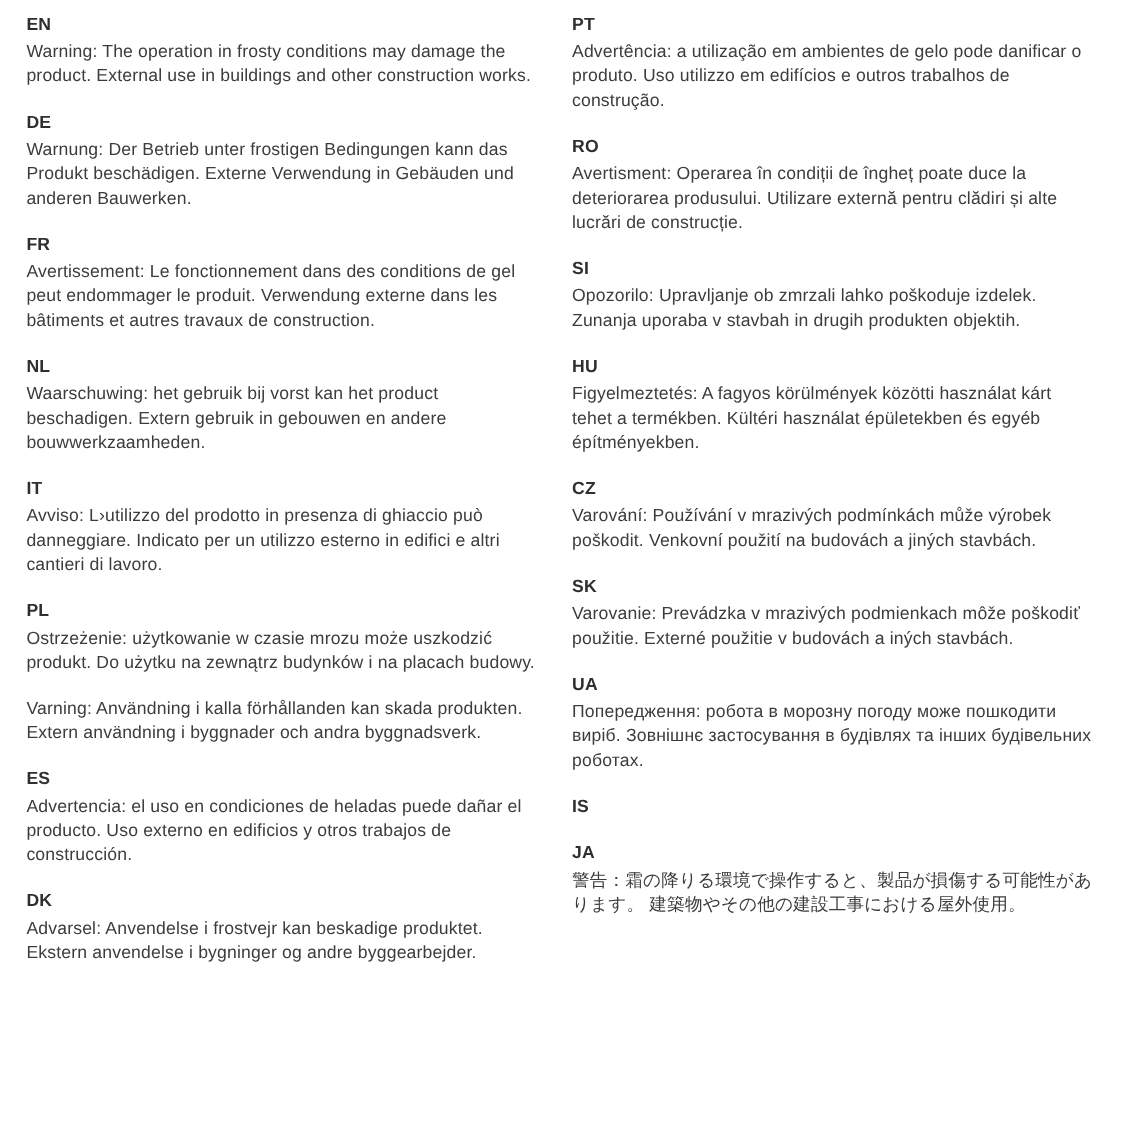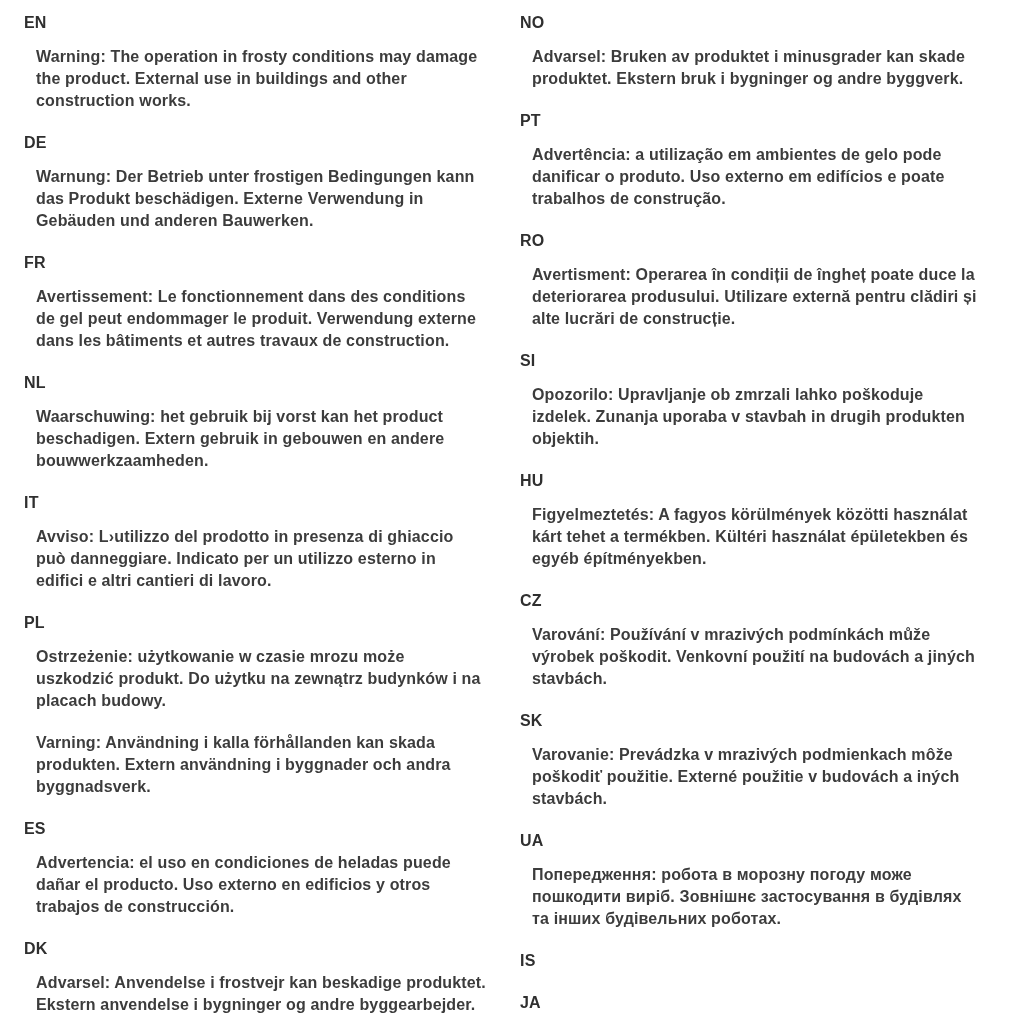--- a/index.html
+++ b/index.html
@@ -26,24 +26,24 @@
   }
   .entry h3 {
     margin: 0 0 3px 0;
     font-size: 16px;
     line-height: 22px;
     font-weight: 700;
     color: #2f2f2f;
     letter-spacing: 0.2px;
   }
   .entry p {
-    margin: 12px;
+    margin: 0;
     font-size: 16px;
     line-height: 22px;
-    font-weight: 700;
+    font-weight: 400;
     letter-spacing: 0.15px;
   }
 </style>
 </head>
 <body>
 
 <div class="page">
 
   <div class="col">
 
@@ -88,28 +88,24 @@
 
     <section class="entry">
       <h3>DK</h3>
       <p>Advarsel: Anvendelse i frostvejr kan beskadige produktet. Ekstern anvendelse i bygninger og andre byggearbejder.</p>
     </section>
 
   </div>
 
   <div class="col">
 
-    <section class="entry">
-      <h3>NO</h3>
-      <p>Advarsel: Bruken av produktet i minusgrader kan skade produktet. Ekstern bruk i bygninger og andre byggverk.</p>
-    </section>
 
     <section class="entry">
       <h3>PT</h3>
-      <p>Advertência: a utilização em ambientes de gelo pode danificar o produto. Uso externo em edifícios e poate trabalhos de construção.</p>
+      <p>Advertência: a utilização em ambientes de gelo pode danificar o produto. Uso utilizzo em edifícios e outros trabalhos de construção.</p>
     </section>
 
     <section class="entry">
       <h3>RO</h3>
       <p>Avertisment: Operarea în condiții de îngheț poate duce la deteriorarea produsului. Utilizare externă pentru clădiri și alte lucrări de construcție.</p>
     </section>
 
     <section class="entry">
       <h3>SI</h3>
       <p>Opozorilo: Upravljanje ob zmrzali lahko poškoduje izdelek. Zunanja uporaba v stavbah in drugih produkten objektih.</p>

